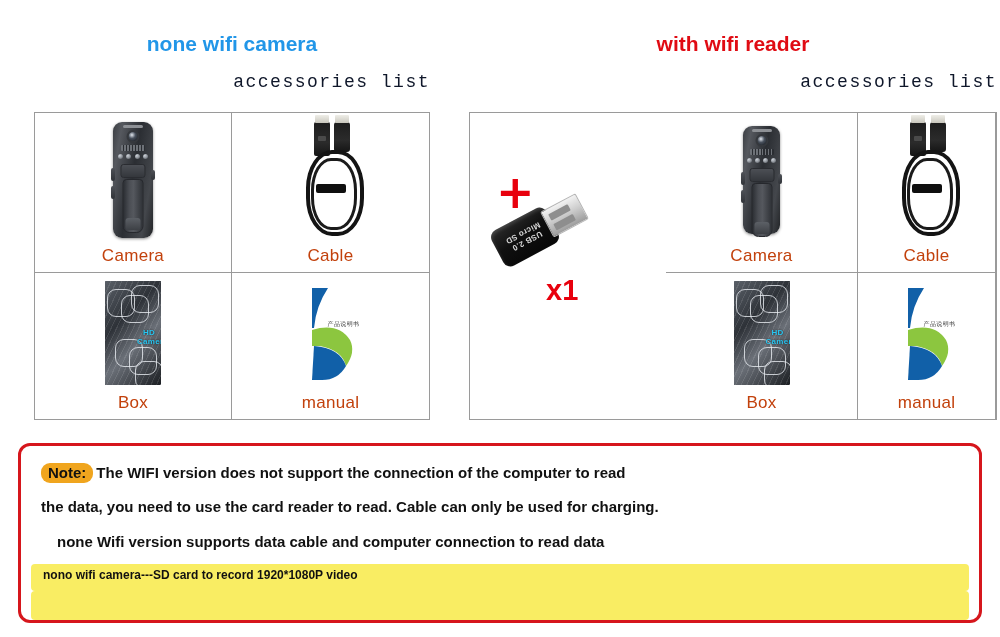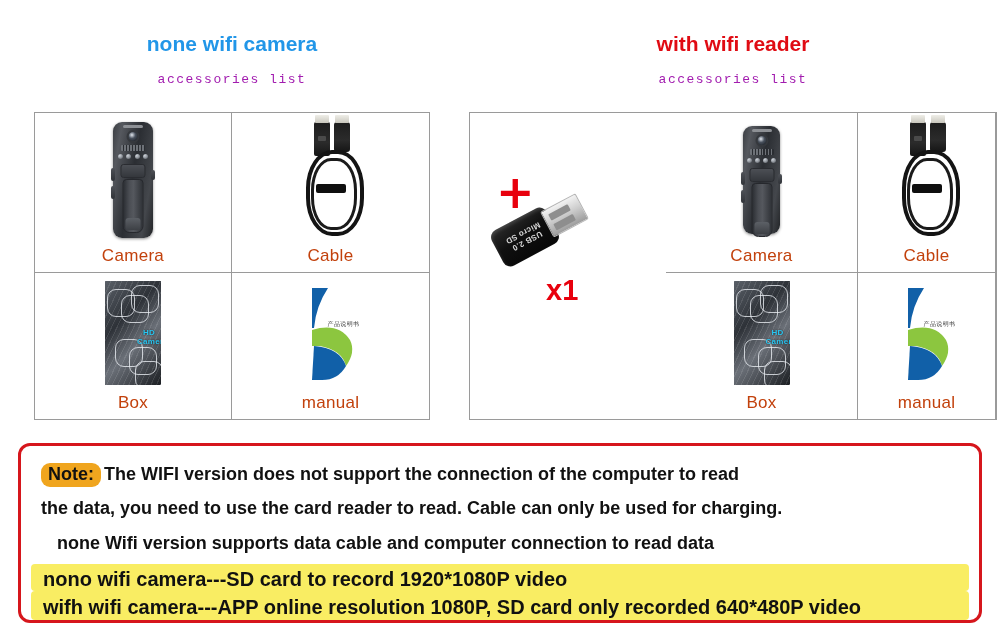--- a/index.html
+++ b/index.html
@@ -17,24 +17,24 @@
   .hdr-title {
     position: absolute;
     text-align: center;
     font-weight: bold;
     font-size: 21px;
     letter-spacing: 0px;
     white-space: nowrap;
   }
   .hdr-sub {
     position: absolute;
-    text-align: center;
+    text-align: right;
     font-family: "Liberation Mono", monospace;
-    font-size: 13px;
-    color: #a21caf;
+    font-size: 18px;
+    color: #0f172a;
     letter-spacing: 1.5px;
     white-space: nowrap;
   }
   #hdr-left-title  { left: 34px;  width: 396px; top: 32px; color: #2196e8; }
   #hdr-left-sub    { left: 34px;  width: 396px; top: 72px; }
   #hdr-right-title { left: 469px; width: 528px; top: 32px; color: #e00b13; }
   #hdr-right-sub   { left: 469px; width: 528px; top: 72px; }
 
   
   .grid {
@@ -262,21 +262,21 @@
   #note-box {
     position: absolute;
     left: 18px; top: 443px; width: 964px; height: 180px;
     border: 3px solid #d6161c;
     border-radius: 12px;
     box-sizing: border-box;
     background: #fff;
   }
   .note-line {
     position: absolute; left: 20px;
-    font-size: 18px; font-weight: bold; color: #111;
+    font-size: 15px; font-weight: bold; color: #111;
     white-space: nowrap;
   }
   #note-l1 { top: 17px; }
   #note-l2 { top: 52px; }
   #note-l3 { top: 87px; margin-left: 16px; }
   .note-tag {
     display: inline-block;
     background: #f0a51e;
     border-radius: 9px;
     padding: 1px 7px 2px 7px;
@@ -285,21 +285,21 @@
   }
   .hl-band {
     position: absolute; left: 10px; width: 938px;
     background: #f9ed63;
     border-radius: 4px;
   }
   #hl1 { top: 118px; height: 27px; }
   #hl2 { top: 145px; height: 29px; }
   .hl-text {
     position: absolute; left: 22px;
-    font-size: 20px; font-weight: bold; color: #111;
+    font-size: 12px; font-weight: bold; color: #111;
     white-space: nowrap;
   }
   #hl-t1 { top: 122px; }
   #hl-t2 { top: 150px; }
 </style>
 </head>
 <body>
 
 <div class="hdr-title" id="hdr-left-title">none wifi camera</div>
 <div class="hdr-sub" id="hdr-left-sub">accessories list</div>
@@ -462,14 +462,13 @@
 <div id="note-box">
   <div class="note-line" id="note-l1">
     <span class="note-tag">Note:</span><span>The WIFI version does not support the connection of the computer to read</span>
   </div>
   <div class="note-line" id="note-l2">the data, you need to use the card reader to read. Cable can only be used for charging.</div>
   <div class="note-line" id="note-l3">none Wifi version supports data cable and computer connection to read data</div>
 
   <div class="hl-band" id="hl1"></div>
   <div class="hl-band" id="hl2"></div>
   <div class="hl-text" id="hl-t1">nono wifi camera---SD card to record 1920*1080P video</div>
-  <div class="hl-text" id="hl-t2">wifh wifi camera---APP online resolution 1080P, SD card only recorded 640*480P video</div>
 </div>
 
 </body></html>

